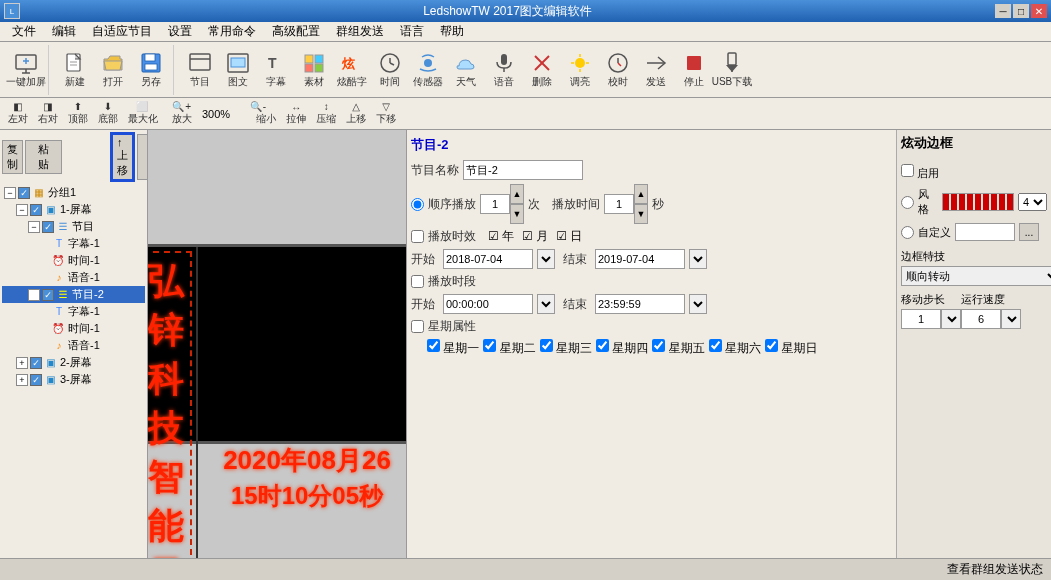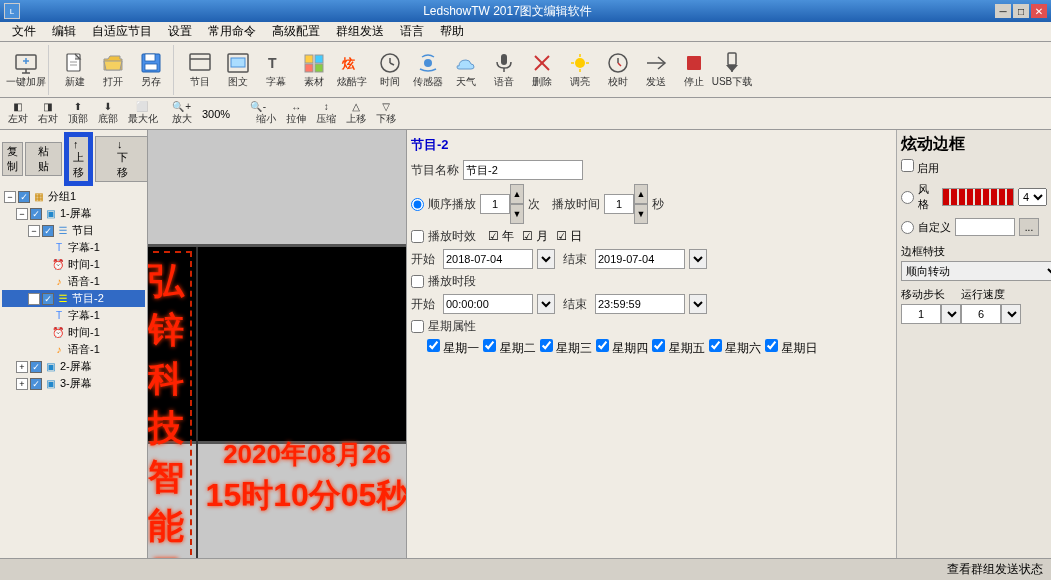--- a/index.html
+++ b/index.html
@@ -346,21 +346,21 @@
   </div>
   </div>
 
 <div style="display:flex; height: calc(580px - 22px - 20px - 56px - 32px - 22px);">
 
   <div class="sidebar">
 
     <div style="display:flex; align-items:center; gap:2px; margin-bottom:2px; font-size:11px;">
       <div style="cursor:pointer; padding:1px 4px; background:#d4d0c8; border:1px solid #999;">复制</div>
       <div style="cursor:pointer; padding:1px 12px; background:#d4d0c8; border:1px solid #999;">粘贴</div>
-      <div style="cursor:pointer; padding:1px 4px; background:#d4d0c8; border:5px solid #1d4ed8;">↑上移</div>
+      <div style="cursor:pointer; padding:1px 4px; background:#d4d0c8; border:3px solid #1d4ed8;margin-left:46px;">↑上移</div>
       <div style="cursor:pointer; padding:1px 21px; background:#d4d0c8; border:1px solid #999;">↓下移</div>
     </div>
 
     <div id="treeView">
         <div class="tree-item">
           <span class="tree-expand">−</span>
           <span class="tree-checkbox checked">✓</span>
           <span class="tree-icon" style="color:#cc8800">▦</span>
           <span class="tree-text">分组1</span>
         </div>
@@ -457,21 +457,21 @@
       <div class="led-screen">
 
         <div class="led-row-top">
           <div class="led-cell-left">
             <div class="dotted-border" style="border: 2px dashed #cc2200; padding: 4px;">
               <span class="led-text led-text-lg led-dots">弘锌科技 智能显示所</span>
             </div>
           </div>
           <div class="led-cell-right" style="display:flex; flex-direction:column; align-items:center; justify-content:center; gap:2px;">
             <span class="led-text" style="font-size:26px; font-weight:bold;">2020年08月26</span>
-            <span class="led-text" style="font-size:32px; font-weight:bold;">15时10分05秒</span>
+            <span class="led-text" style="font-size:24px; font-weight:bold;">15时10分05秒</span>
           </div>
         </div>
 
       </div>
     </div>
   </div>
 
   <div class="properties">
     <div class="prop-title">节目-2</div>
 
@@ -546,21 +546,21 @@
         <label><input type="checkbox" checked="" style=""> 星期三</label>
         <label><input type="checkbox" checked="" style=""> 星期四</label>
         <label><input type="checkbox" checked="" style=""> 星期五</label>
         <label><input type="checkbox" checked="" style=""> 星期六</label>
         <label><input type="checkbox" checked="" style=""> 星期日</label>
       </div>
     </div>
   </div>
 
   <div style="width:155px; background:#e8e4dc; border-left:1px solid #aaa; padding:4px; font-size:11px;">
-    <div style="font-weight:bold; margin-bottom:4px; font-size:16px;">炫动边框</div>
+    <div style="font-weight:bold; margin-bottom:12px; font-size:13px;">炫动边框</div>
     <div style="margin-bottom:6px;">
       <input type="checkbox" style="">
       <span>启用</span>
     </div>
     <div style="margin-bottom:4px; display:flex; flex-direction:column; gap:2px;">
       <div style="display:flex; align-items:center; gap:4px;">
         <input type="radio" name="fx-style" style="">
         <span>风格</span>
         <div style="width:80px; height:18px; background: repeating-linear-gradient(90deg, #cc0000 0px, #cc0000 6px, transparent 6px, transparent 8px); border:1px solid #999;"></div>
         <select style="width:30px; height:18px; font-size:11px;">

